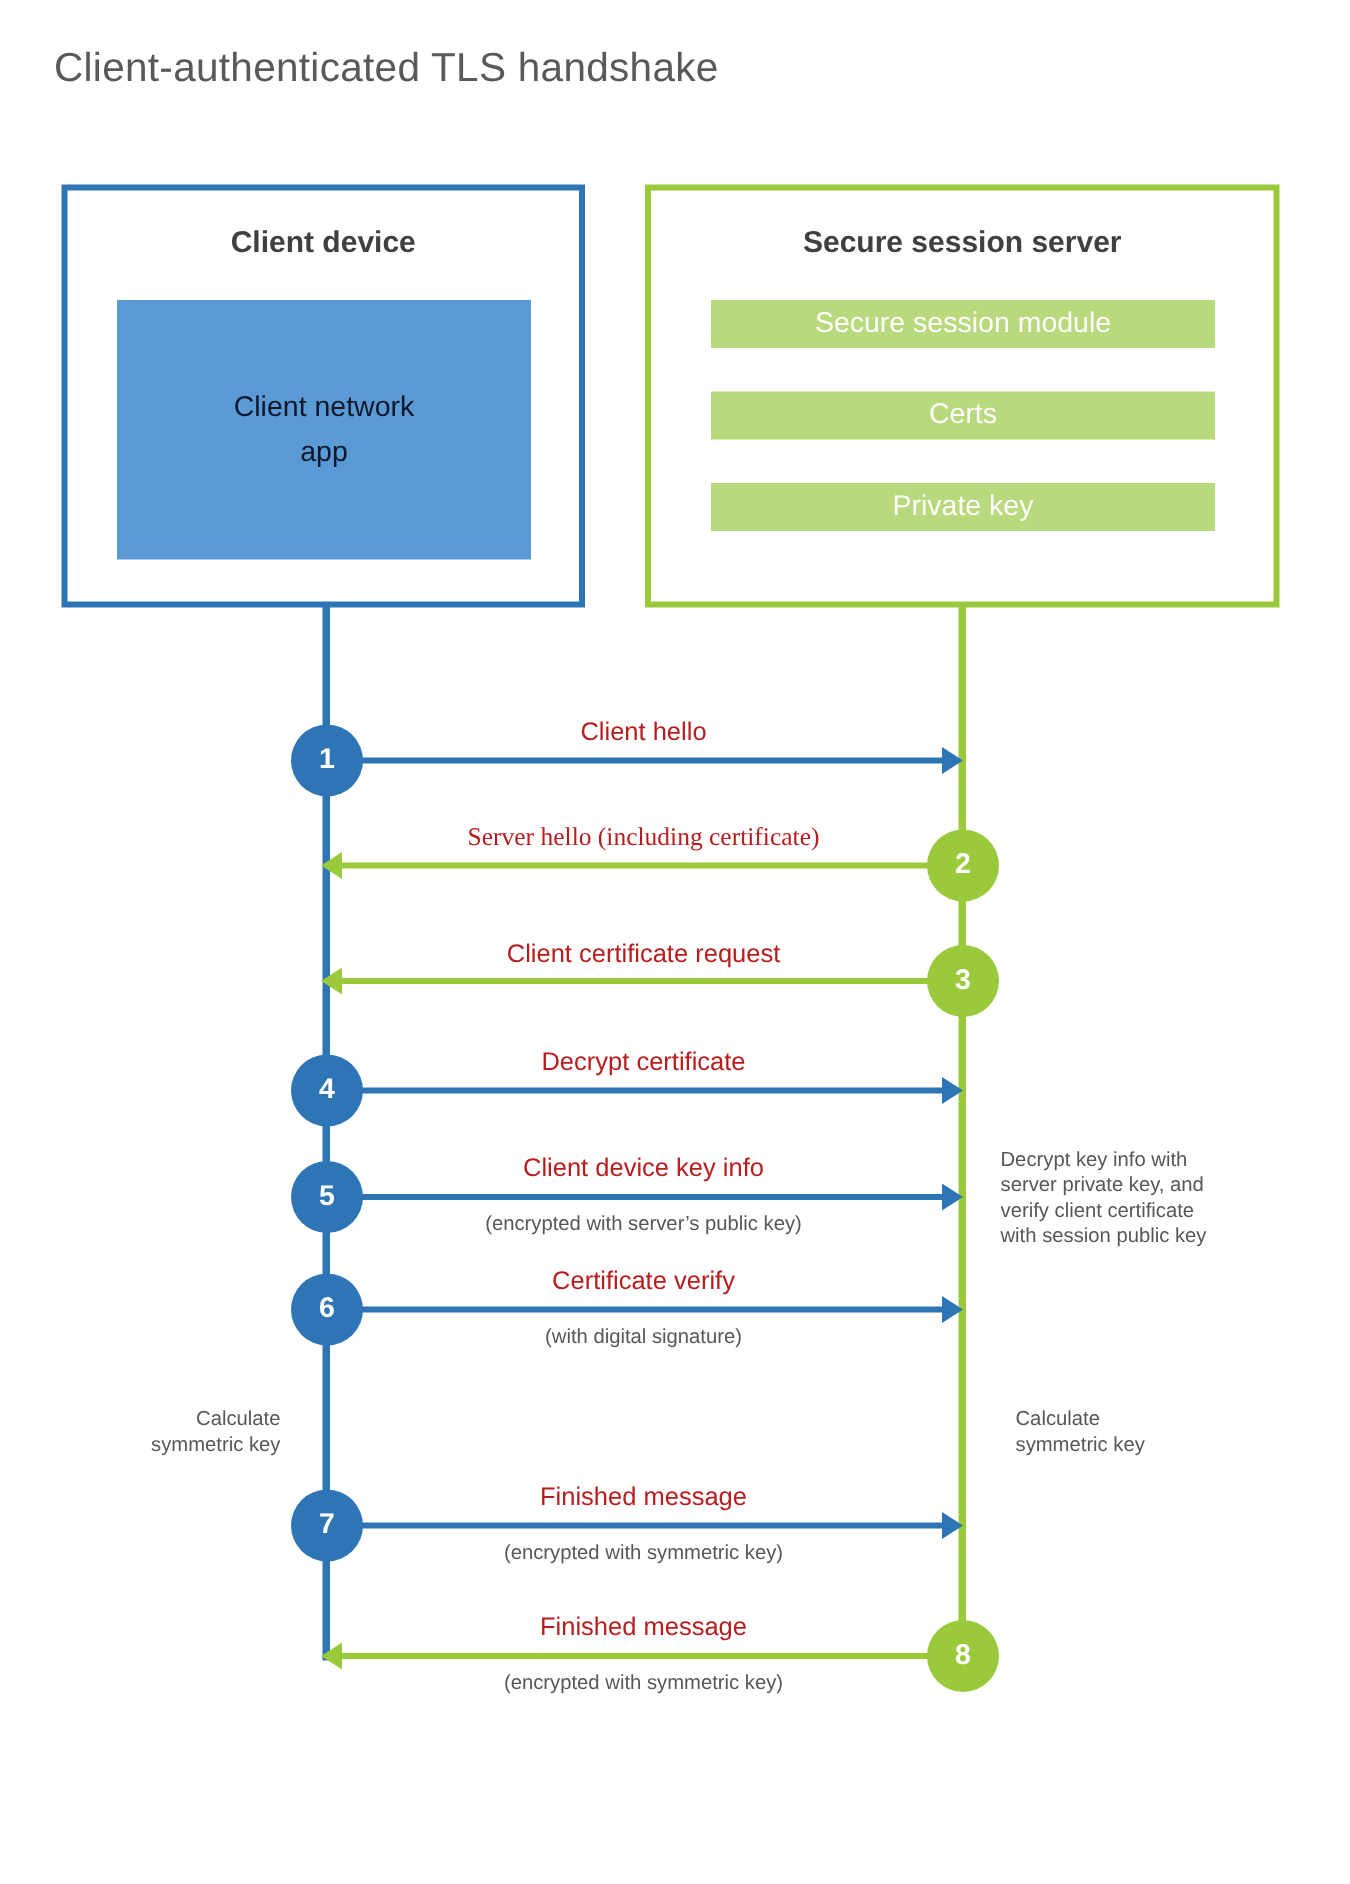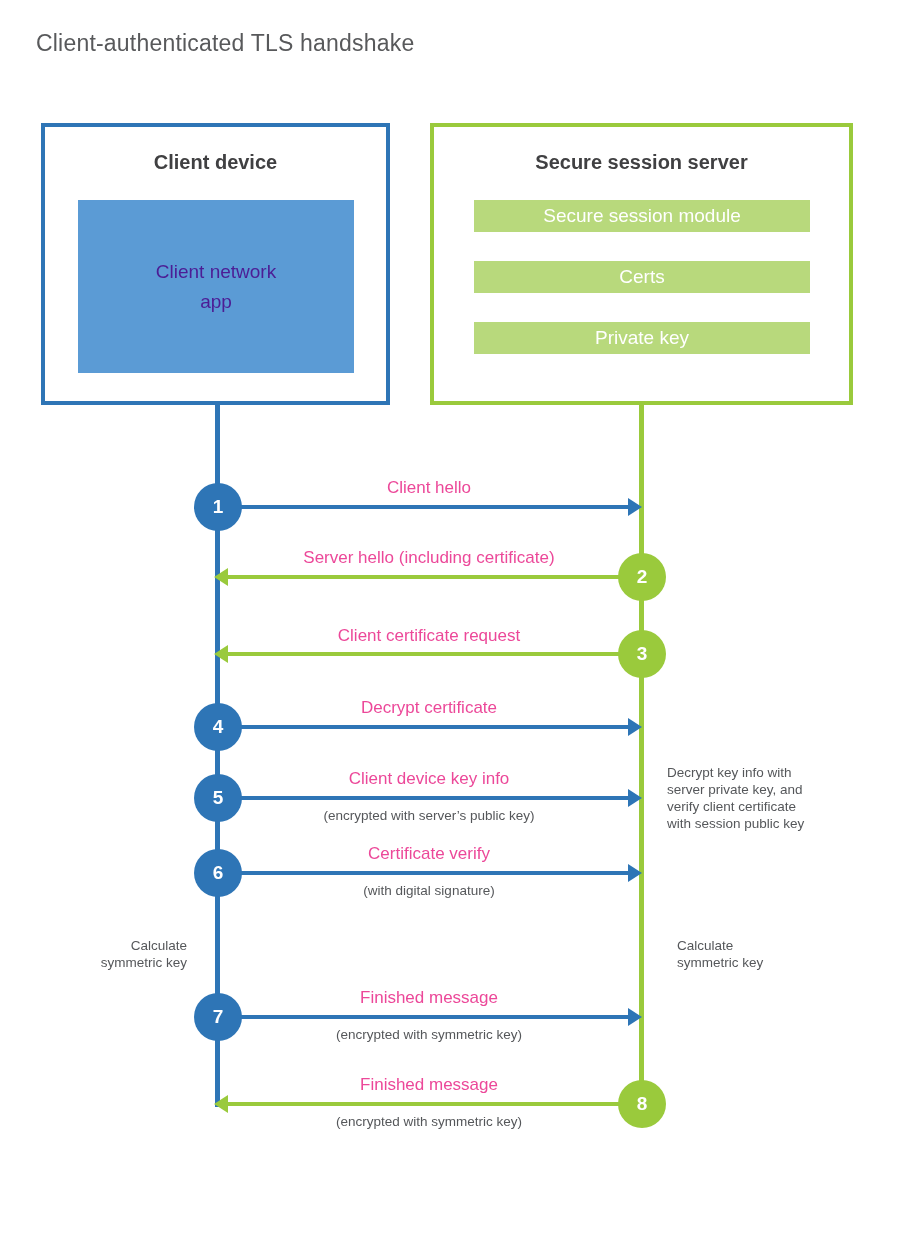--- a/index.html
+++ b/index.html
@@ -1,30 +1,30 @@
 <!DOCTYPE html>
 <html><head>
 <meta charset="utf-8">
 <style>
   html,body{margin:0;padding:0;background:#ffffff;}
   body{font-family:"Liberation Sans","DejaVu Sans",sans-serif;}
   .stage{position:relative;width:900px;height:1256px;background:#fff;overflow:hidden;}
 
-  .title{position:absolute;left:36px;top:30px;font-size:23px;font-weight:300;
+  .title{position:absolute;left:36px;top:30px;font-size:27px;font-weight:300;
          color:#58595b;letter-spacing:0.2px;}
 
   
   .actor{position:absolute;top:123px;height:282px;background:#fff;box-sizing:border-box;}
   .actor.client{left:41px;width:349px;border:4px solid #2e75b6;}
   .actor.server{left:430px;width:423px;border:4px solid #9aca3c;}
   .actor-title{position:absolute;left:0;top:24px;width:100%;text-align:center;
                font-size:20px;font-weight:bold;color:#404042;}
   .app-box{position:absolute;left:78px;top:200px;width:276px;height:173px;background:#5b9bd5;
            display:flex;align-items:center;justify-content:center;text-align:center;
-           color:#4c1d95;font-size:19px;line-height:30px;}
+           color:#0f172a;font-size:19px;line-height:30px;}
   .bar{position:absolute;left:474px;width:336px;height:32px;background:#b8d97c;
        display:flex;align-items:center;justify-content:center;
        color:#ffffff;font-size:19px;}
 
   
   .lifeline{position:absolute;width:5px;}
   .lifeline.blue{background:#2e75b6;left:215px;top:403px;height:704px;}
   .lifeline.green{background:#9aca3c;left:639px;top:403px;height:701px;}
 
   
@@ -38,21 +38,21 @@
   .hline{position:absolute;height:4px;}
   .hline.blue{background:#2e75b6;}
   .hline.green{background:#9aca3c;}
   .head{position:absolute;width:0;height:0;border-top:9px solid transparent;
         border-bottom:9px solid transparent;}
   .head.right{border-left:14px solid #2e75b6;}
   .head.left{border-right:14px solid #9aca3c;}
 
   
   .mlabel{position:absolute;left:179px;width:500px;text-align:center;
-          font-size:17px;color:#ec4899;}
+          font-size:17px;color:#b91c1c;}
   .msub{position:absolute;left:179px;width:500px;text-align:center;
         font-size:13.5px;color:#55575a;}
 
   
   .note{position:absolute;font-size:13.5px;line-height:17px;color:#55575a;}
 </style>
 </head>
 <body>
 
 <div class="stage">
@@ -78,21 +78,21 @@
 
   <div class="hline blue" style="left:220px;top:505px;width:412px;"></div>
   <div class="head right" style="left:628px;top:498px;"></div>
   <div class="mlabel" style="top:478px;">Client hello</div>
   <div class="circle blue" style="top:483px;">
       <span>1</span>
     </div>
 
   <div class="hline green" style="left:226px;top:575px;width:415px;"></div>
   <div class="head left" style="left:214px;top:568px;"></div>
-  <div class="mlabel" style="top:548px;">Server hello (including certificate)</div>
+  <div class="mlabel" style="top:548px;font-family:Liberation Serif, serif;">Server hello (including certificate)</div>
   <div class="circle green" style="top:553px;">
       <span>2</span>
     </div>
 
   <div class="hline green" style="left:226px;top:652px;width:415px;"></div>
   <div class="head left" style="left:214px;top:645px;"></div>
   <div class="mlabel" style="top:626px;">Client certificate request</div>
   <div class="circle green" style="top:630px;">
       <span>3</span>
     </div>

